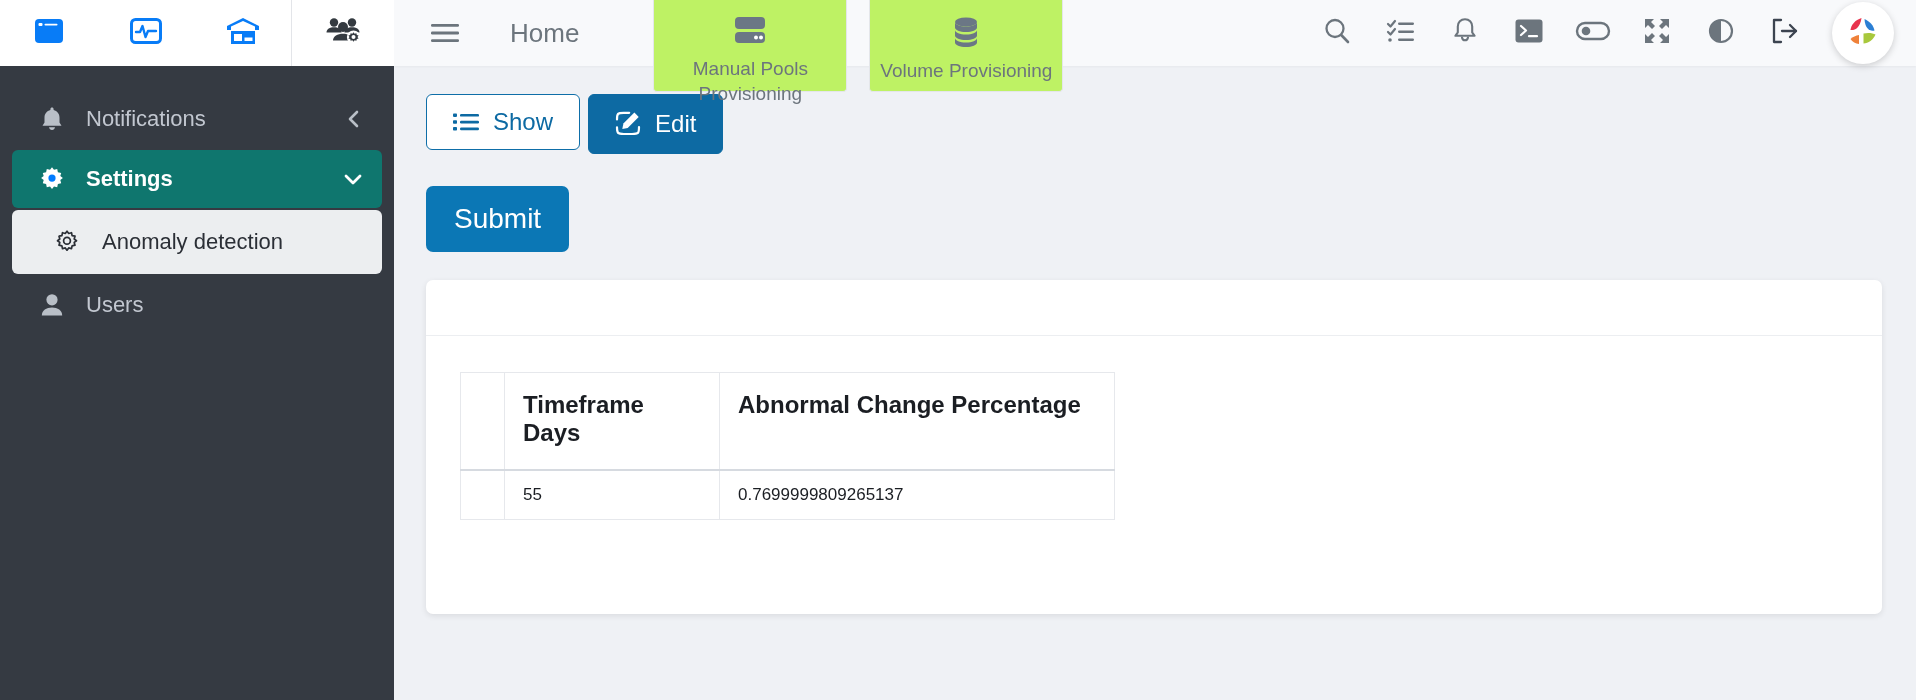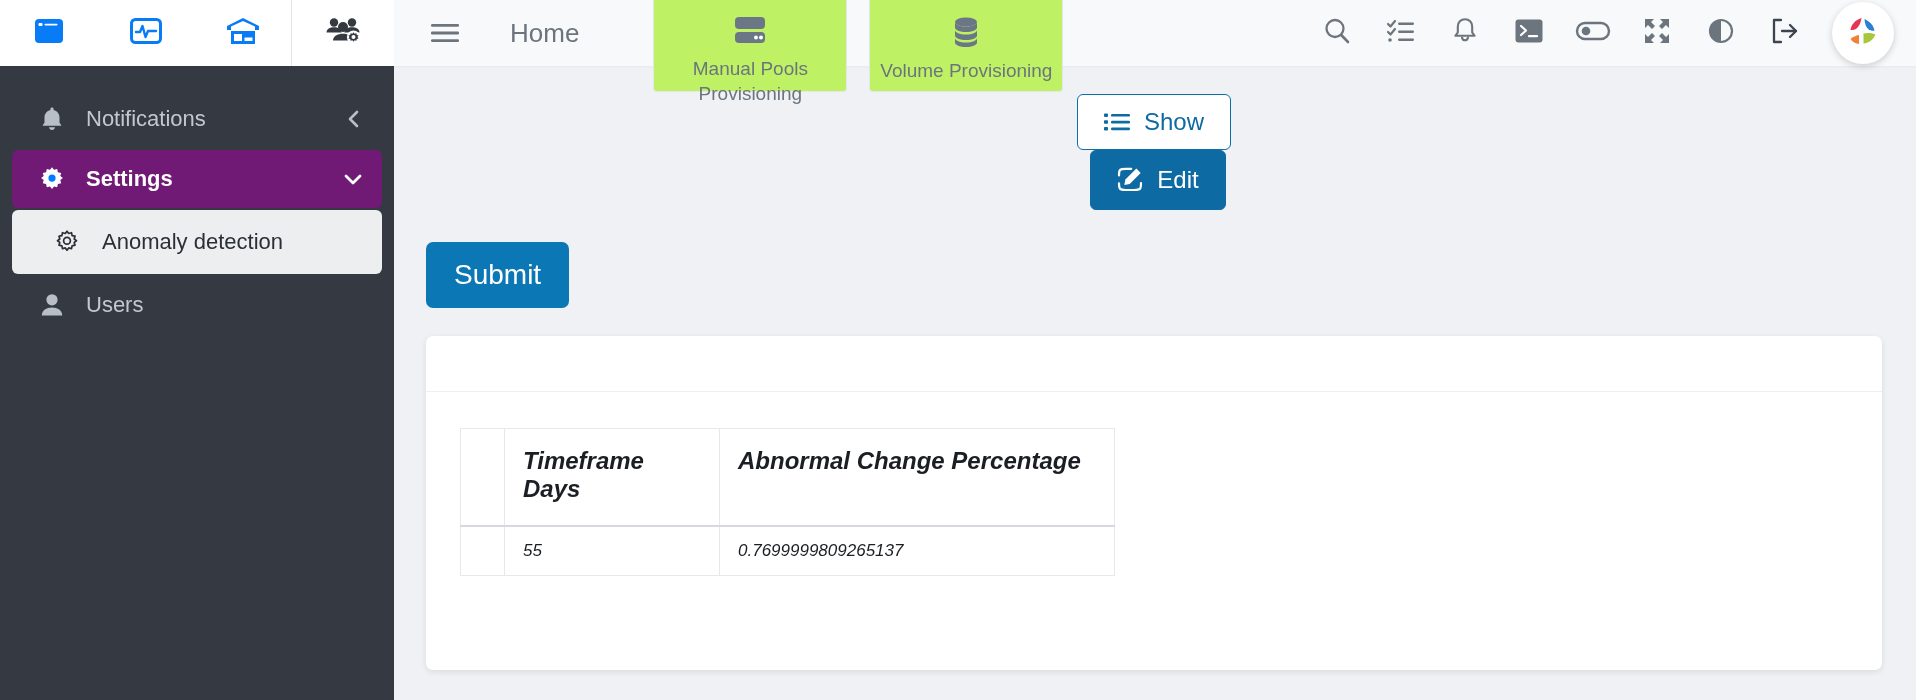--- a/index.html
+++ b/index.html
@@ -66,21 +66,21 @@
   .nav-item .ico {
     width: 44px;
     display: flex;
     justify-content: center;
     align-items: center;
     flex: 0 0 44px;
   }
   .nav-item .label { margin-left: 12px; flex: 1; }
   .nav-item .trail { display: flex; align-items: center; }
   .nav-item.active {
-    background: #701a75;
+    background: #0f766e;
     color: #ffffff;
     font-weight: bold;
   }
   .nav-sub {
     display: flex;
     align-items: center;
     height: 64px;
     margin: 2px 12px;
     border-radius: 6px;
     padding: 0 18px 0 34px;
@@ -148,21 +148,21 @@
     width: 62px; height: 62px; border-radius: 50%;
     background: #ffffff;
     box-shadow: 0 2px 7px rgba(0,0,0,0.18);
     display: flex; align-items: center; justify-content: center;
     margin-left: 14px;
     cursor: pointer;
   }
 
   
   #main { flex: 1; padding: 28px 34px 0 32px; overflow: hidden; }
-  .btn-row { display: flex; align-items: center; flex-direction: column; }
+  .btn-row { display: flex; align-items: flex-start; }
   .btn {
     font-size: 24px;
     border-radius: 6px;
     display: inline-flex;
     align-items: center;
     cursor: pointer;
     line-height: 1;
   }
   .btn .bico { display:flex; align-items:center; margin-right: 14px; }
   .btn-outline {
@@ -193,21 +193,21 @@
   .card {
     margin-top: 28px;
     background: #ffffff;
     border-radius: 7px;
     box-shadow: 0 2px 6px rgba(0,0,0,0.09);
     height: 334px;
     display: flex;
     flex-direction: column;
   }
   .card-head { height: 56px; border-bottom: 1px solid #eceef1; }
-  .card-body { padding: 28px 16px 0 34px; font-style: italic; }
+  .card-body { padding: 28px 16px 0 34px; }
 
   table.data {
     border-collapse: collapse;
     margin-top: 8px;
   }
   table.data th, table.data td {
     border: 1px solid #e6e8ec;
     text-align: left;
     color: #1b1e23;
   }

